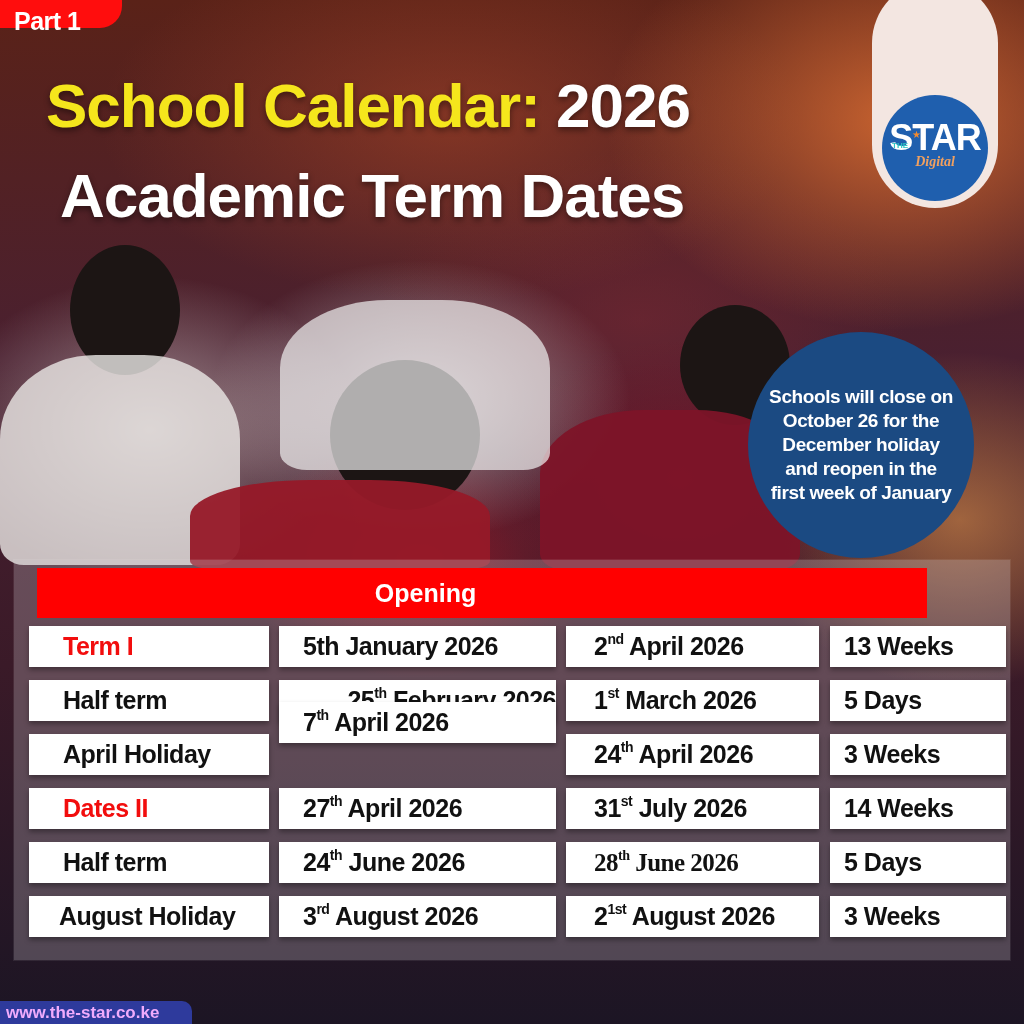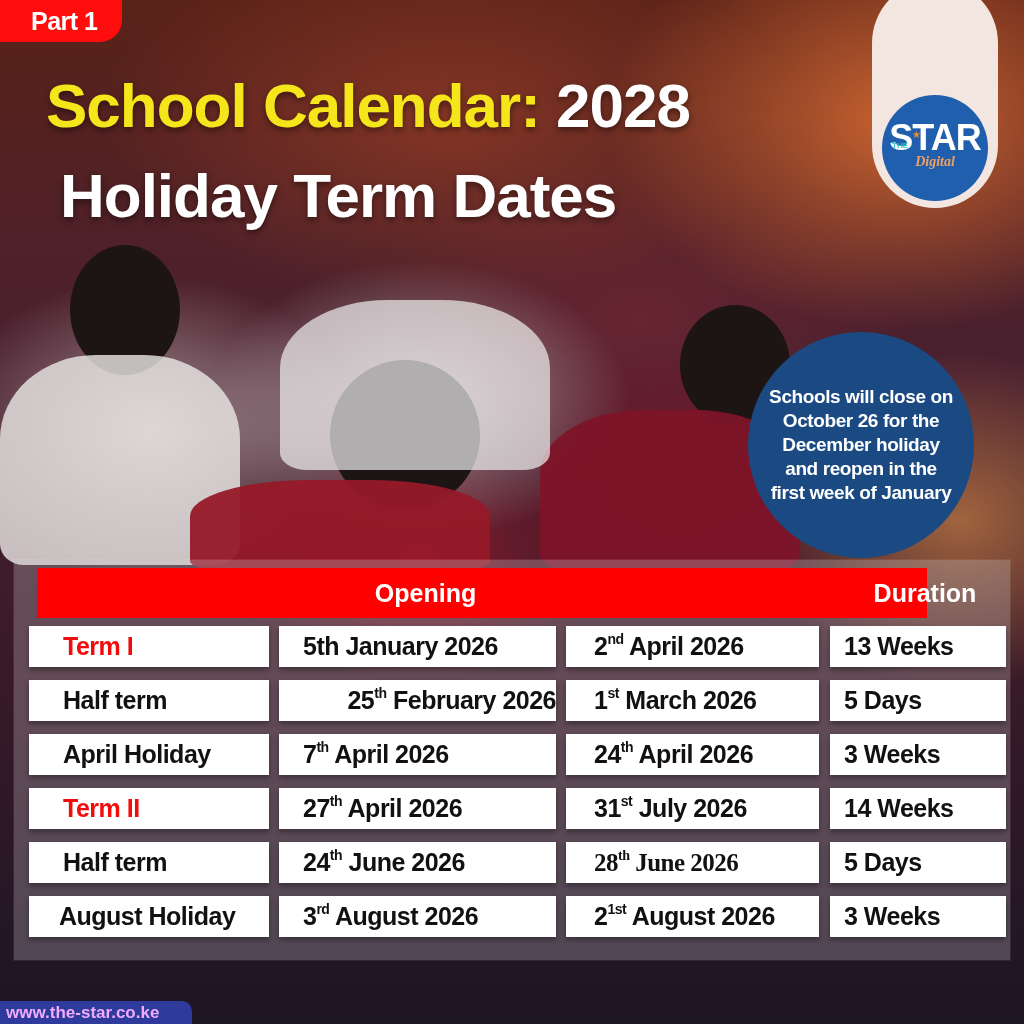--- a/index.html
+++ b/index.html
@@ -18,24 +18,24 @@
         radial-gradient(ellipse 260px 170px at 420px 560px, rgba(150,25,40,0.85), rgba(0,0,0,0) 70%),
         radial-gradient(ellipse 260px 200px at 680px 480px, rgba(120,20,40,0.85), rgba(0,0,0,0) 70%),
         radial-gradient(ellipse 300px 240px at 960px 520px, rgba(200,130,70,0.7), rgba(0,0,0,0) 70%),
         radial-gradient(ellipse 380px 240px at 640px 320px, rgba(120,40,50,0.6), rgba(0,0,0,0) 70%),
         linear-gradient(180deg, #5a2218 0%, #4a2030 35%, #3a1a28 65%, #1c1524 100%);
     }
     .head-blob { position: absolute; border-radius: 50%; background: #1c1514; }
     .shirt { position: absolute; border-radius: 40% 40% 10% 10%; }
 
     .part-badge {
-      position: absolute; left: 0; top: 0; width: 122px; height: 42px;
+      position: absolute; left: 0; top: 0; width: 122px; height: 28px;
       background: #ff0d0d; border-bottom-right-radius: 22px;
       color: #fff; font-weight: 700; font-size: 25px; line-height: 42px;
-      padding-left: 31px; box-sizing: border-box; letter-spacing: -0.5px;
+      padding-left: 14px; box-sizing: border-box; letter-spacing: -0.5px;
     }
     .title {
       position: absolute; left: 46px; top: 70px; margin: 0;
       font-weight: 700; font-size: 62px; line-height: 72px; letter-spacing: -1px;
       text-shadow: 0 3px 6px rgba(0,0,0,0.45);
     }
     .title .yellow { color: #f5e61c; }
     .title .white { color: #ffffff; }
     .title-line2 {
       position: absolute; left: 60px; top: 160px;
@@ -104,56 +104,55 @@
 <div class="head-blob" style="left:330px;top:360px;width:150px;height:150px;"></div>
 <div class="shirt" style="left:190px;top:480px;width:300px;height:90px;background:rgba(150,25,40,0.95);"></div>
 <div class="head-blob" style="left:680px;top:305px;width:110px;height:120px;"></div>
 <div class="shirt" style="left:540px;top:410px;width:260px;height:160px;background:rgba(125,20,40,0.95);"></div>
 <div class="shirt" style="left:280px;top:300px;width:270px;height:170px;background:rgba(240,240,240,0.7);"></div>
 
 <div class="part-badge">Part 1</div>
 
 <h1 class="title">
   <span class="yellow">School Calendar:</span>
-  <span class="white">2028</span>
+  <span class="white">2026</span>
 </h1>
-<div class="title-line2">Holiday Term Dates</div>
+<div class="title-line2">Academic Term Dates</div>
 
 <div class="logo-pill"></div>
 <div class="logo-circle">
   <span class="logo-the">THE</span>
   <span class="logo-star-glyph">★</span>
   <span class="logo-star-word">STAR</span>
   <span class="logo-digital">Digital</span>
 </div>
 
 <div class="info-circle">
   <div class="txt">Schools will close on October 26 for the December holiday and reopen in the first week of January</div>
 </div>
 
 <div class="table-panel"></div>
 <div class="table-head">
   <span class="th" style="left:250px;width:277px;">Opening</span>
-  <span class="th" style="left:800px;width:176px;">Duration</span>
 </div>
 
 <div id="rows">
     <div class="cell col-label red" style="top: 626px;">Term I</div>
     <div class="cell col-open" style="top: 626px;"><span>5th</span><sup></sup> <span>January 2026</span></div>
     <div class="cell col-close" style="top: 626px;"><span>2</span><sup>nd</sup> <span>April 2026</span></div>
     <div class="cell col-dur" style="top: 626px;">13 Weeks</div>
     <div class="cell col-label" style="top: 680px;">Half term</div>
     <div class="cell col-open" style="top: 680px; text-align: right;"><span>25</span><sup>th</sup> <span>February 2026</span></div>
     <div class="cell col-close" style="top: 680px;"><span>1</span><sup>st</sup> <span>March 2026</span></div>
     <div class="cell col-dur" style="top: 680px;">5 Days</div>
     <div class="cell col-label" style="top: 734px;">April Holiday</div>
-    <div class="cell col-open" style="top: 734px;"><span>7</span><sup>th</sup> <span>April 2026</span></div>
+    <div class="cell col-open" style="top: 702px;"><span>7</span><sup>th</sup> <span>April 2026</span></div>
     <div class="cell col-close" style="top: 734px;"><span>24</span><sup>th</sup> <span>April 2026</span></div>
     <div class="cell col-dur" style="top: 734px;">3 Weeks</div>
-    <div class="cell col-label red" style="top: 788px;">Term II</div>
+    <div class="cell col-label red" style="top: 788px;">Dates II</div>
     <div class="cell col-open" style="top: 788px;"><span>27</span><sup>th</sup> <span>April 2026</span></div>
     <div class="cell col-close" style="top: 788px;"><span>31</span><sup>st</sup> <span>July 2026</span></div>
     <div class="cell col-dur" style="top: 788px;">14 Weeks</div>
     <div class="cell col-label" style="top: 842px;">Half term</div>
     <div class="cell col-open" style="top: 842px;"><span>24</span><sup>th</sup> <span>June 2026</span></div>
     <div class="cell col-close" style="top: 842px; font-family: Liberation Serif, serif;"><span>28</span><sup>th</sup> <span>June 2026</span></div>
     <div class="cell col-dur" style="top: 842px;">5 Days</div>
     <div class="cell col-label" style="top: 896px; padding-left: 30px;">August Holiday</div>
     <div class="cell col-open" style="top: 896px;"><span>3</span><sup>rd</sup> <span>August 2026</span></div>
     <div class="cell col-close" style="top: 896px;"><span>2</span><sup>1st</sup> <span>August 2026</span></div>

